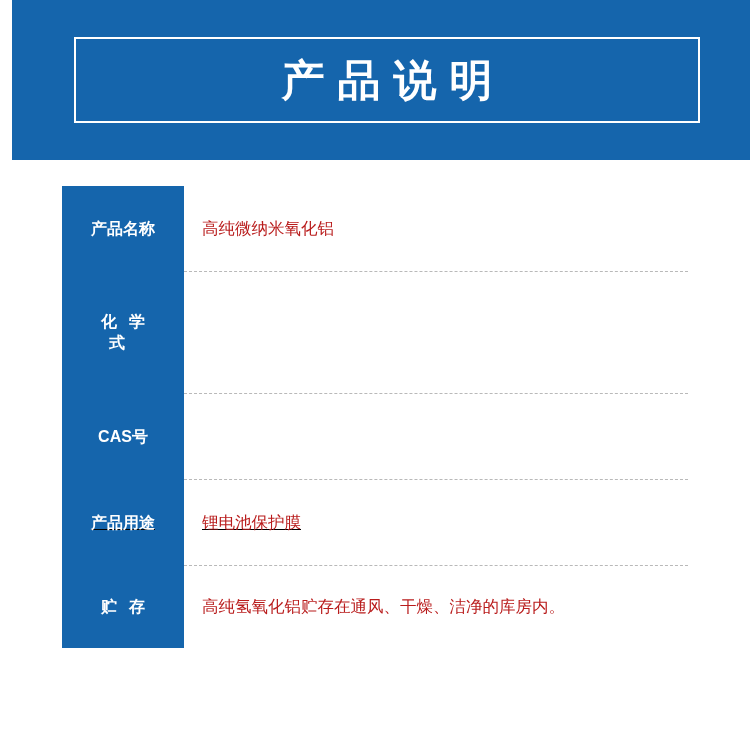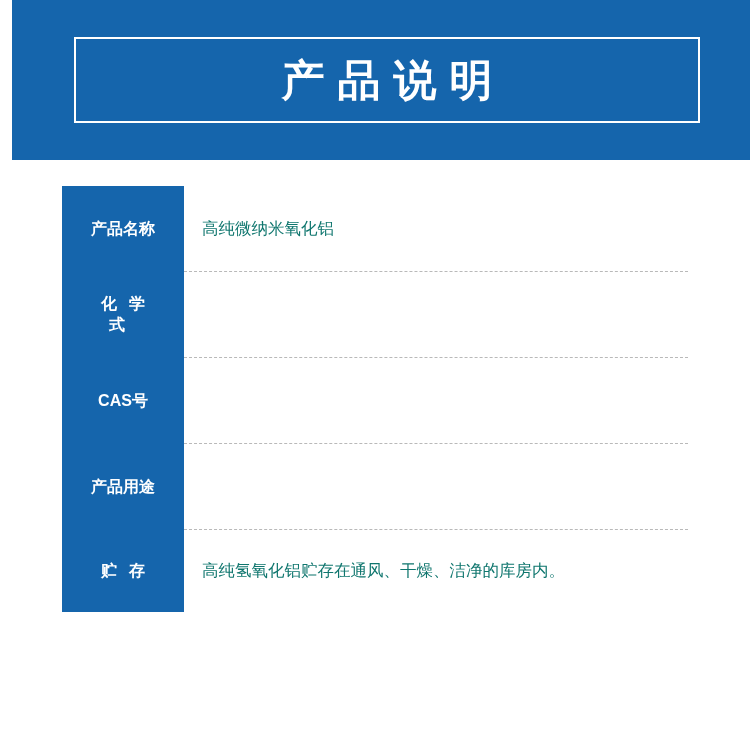--- a/index.html
+++ b/index.html
@@ -91,38 +91,38 @@
   .label-cell.spaced {
     letter-spacing: 12px;
     text-indent: 12px;
   }
   .value-cell {
     flex: 1 1 auto;
     display: flex;
     align-items: center;
     box-sizing: border-box;
     padding: 10px 14px 10px 18px;
-    color: #0f766e;
+    color: #b91c1c;
     font-size: 16.5px;
     line-height: 1.55;
   }
   .value-cell .sub {
     font-size: 11px;
     vertical-align: sub;
     line-height: 1;
   }
   .value-text {
     white-space: pre-line;
   }
 
   
   .row.r1 { min-height: 86px; }
-  .row.r2 { min-height: 86px; }
+  .row.r2 { min-height: 86px; flex-direction: column; }
   .row.r3 { min-height: 86px; }
-  .row.r4 { min-height: 86px; }
+  .row.r4 { min-height: 86px; text-decoration: underline; }
   .row.r5 { min-height: 104px; }
   .row.r6 { min-height: 82px; }
 </style>
 </head>
 <body>
 
 <div class="page">
 
   <div class="header">
     <div class="header-frame">
@@ -145,20 +145,23 @@
       <div class="row-sep"></div>
     </div>
 
     <div class="row r3">
       <div class="label-cell">CAS号</div>
       <div class="row-sep"></div>
     </div>
 
     <div class="row r4">
       <div class="label-cell">产品用途</div>
+      <div class="value-cell">
+        <span class="value-text">锂电池保护膜</span>
+      </div>
       <div class="row-sep"></div>
     </div>
 
 
     <div class="row r6">
       <div class="label-cell spaced">贮存</div>
       <div class="value-cell">
         <span class="value-text">高纯氢氧化铝贮存在通风、干燥、洁净的库房内。</span>
       </div>
     </div>

